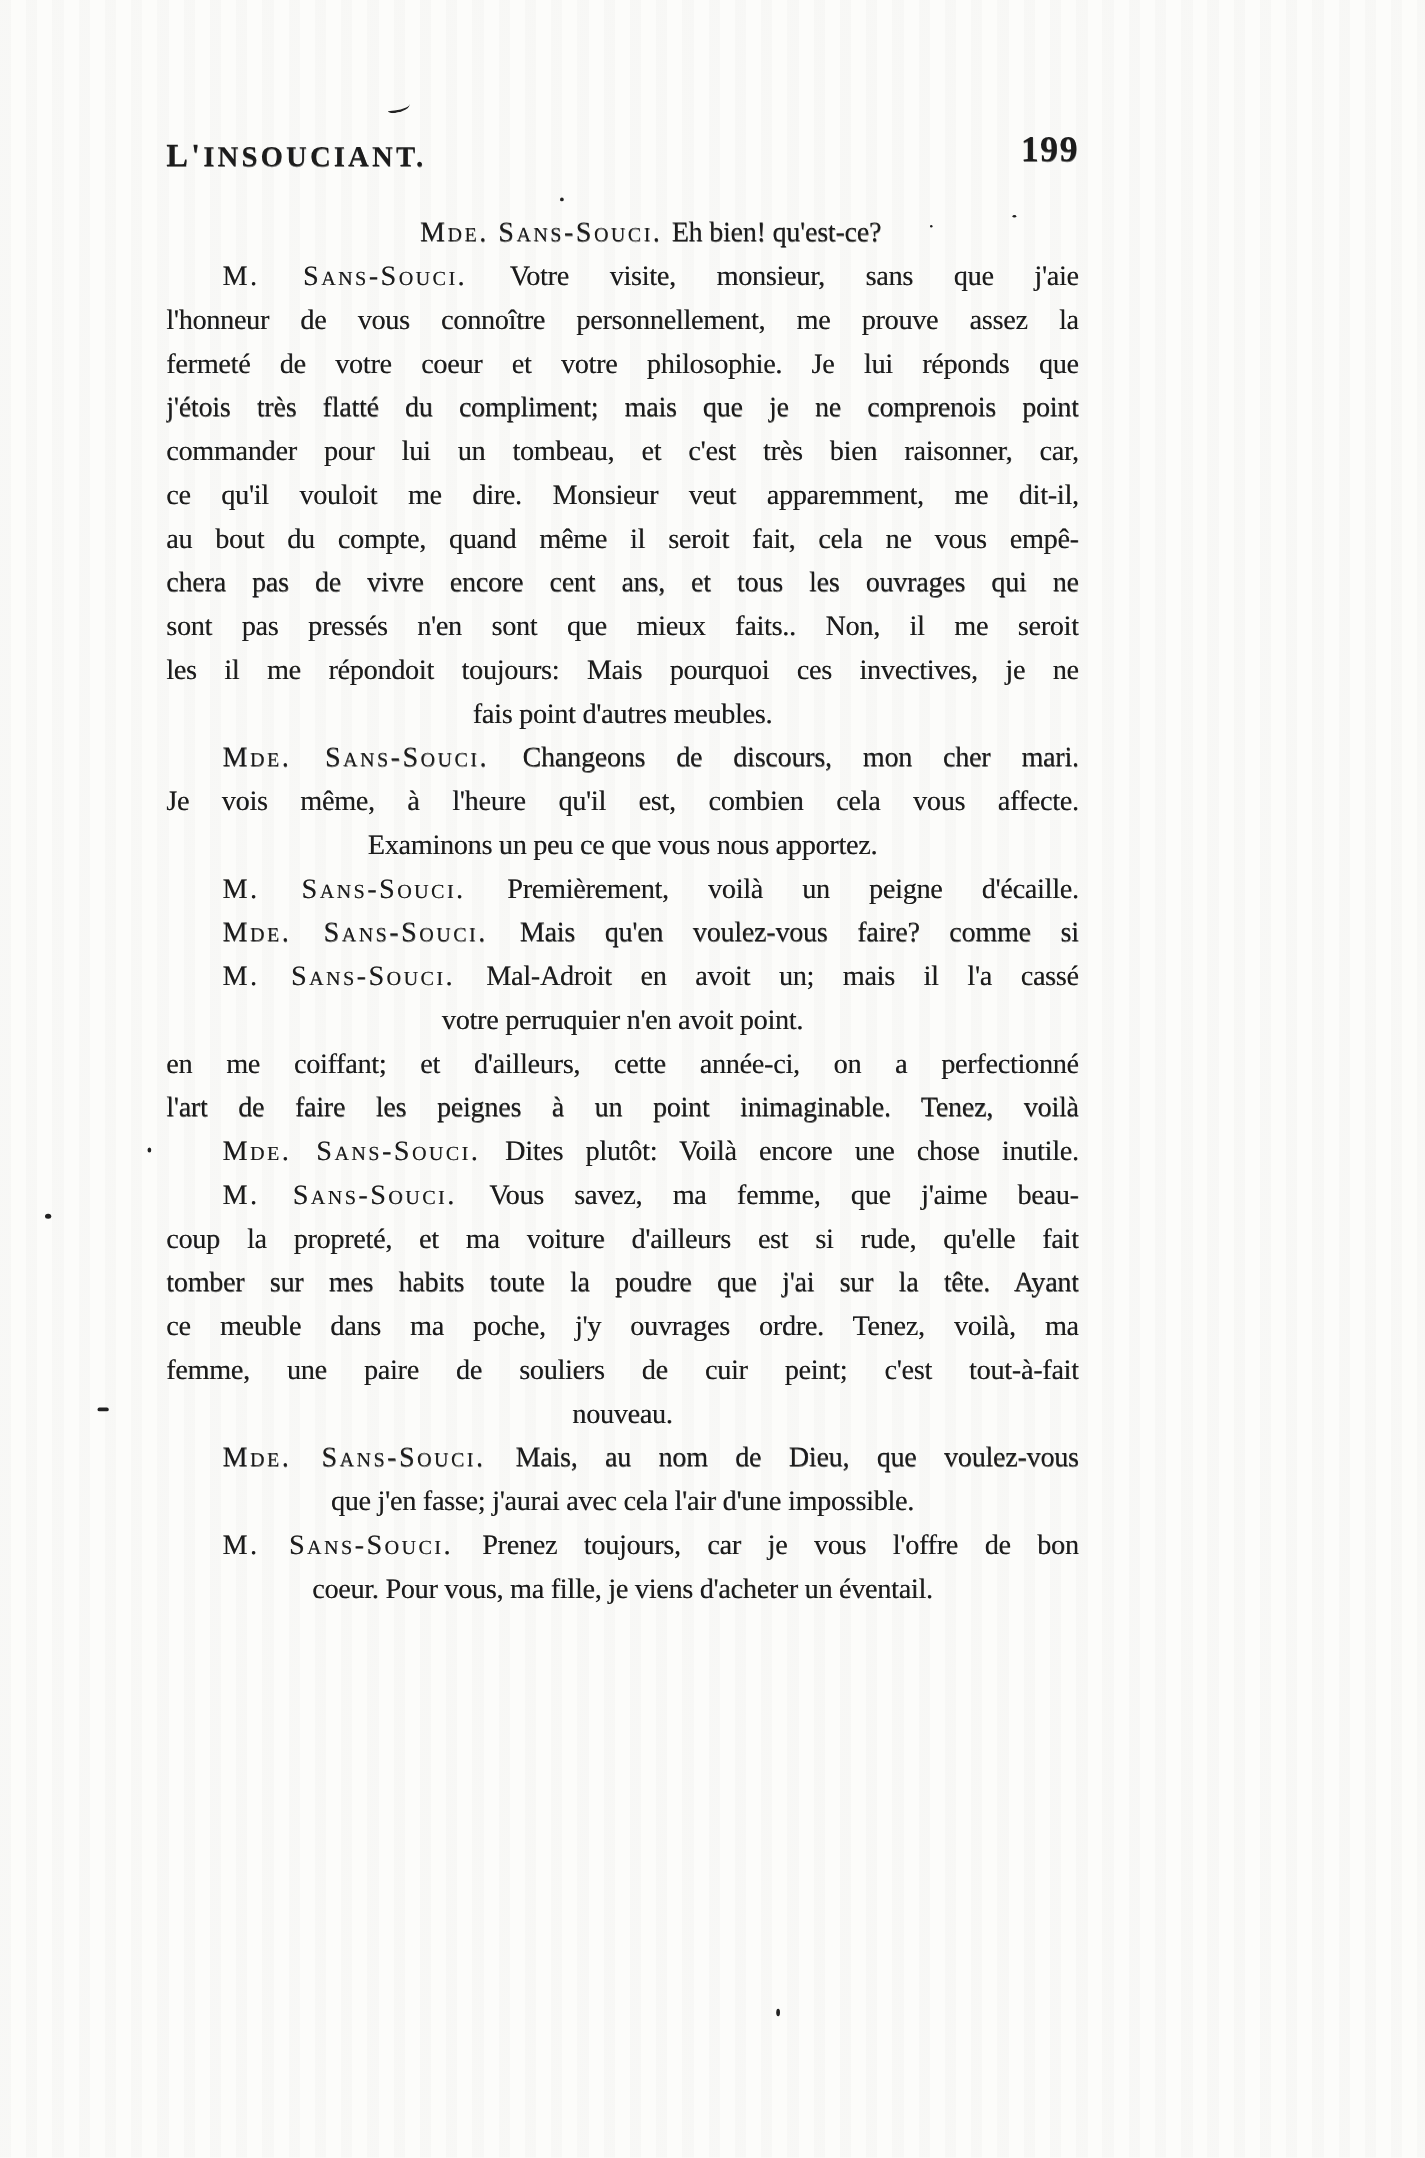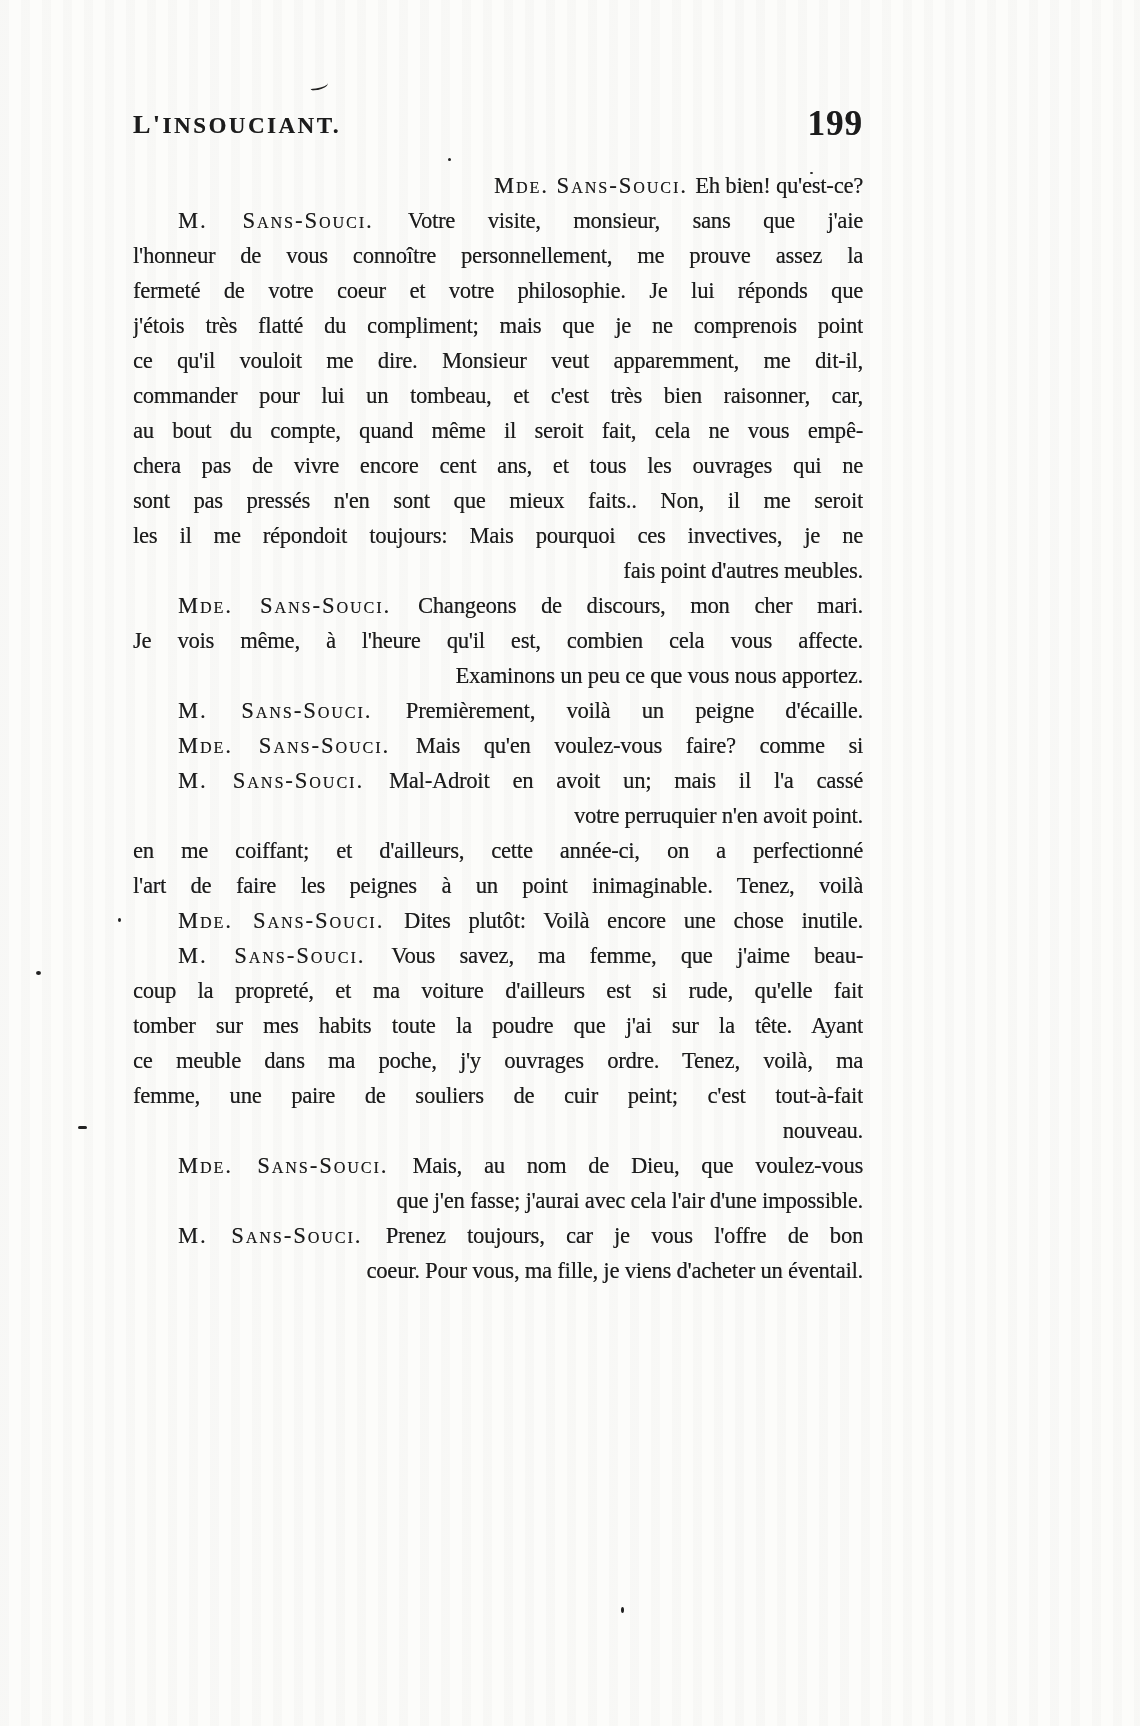--- a/index.html
+++ b/index.html
@@ -25,34 +25,34 @@
     font-variant:small-caps;
     font-weight:700;
     font-size:23px;
     letter-spacing:2.5px;
     color:var(--ink,#1c1c1c);
     text-shadow:0.2px 0.2px 0.4px rgba(20,20,20,.55);
   }
   .running-title::first-letter{font-size:26px;}
   .page-number{
     position:absolute;right:0;top:-6px;
-    font-weight:700;font-size:35px;letter-spacing:1px;
+    font-weight:700;font-size:29px;letter-spacing:1px;
     text-shadow:0.2px 0.2px 0.4px rgba(20,20,20,.55);
   }
   .text-block{
     position:absolute;top:168px;left:133px;width:730px;
     font-size:22.5px;
     letter-spacing:-0.2px;
     color:var(--ink,#1c1c1c);
     text-shadow:0.25px 0.25px 0.35px rgba(25,25,25,.6);
   }
   .line{
     height:35px;line-height:35px;overflow:hidden;
     white-space:normal;
-    text-align:right;
+    text-align:center;
   }
   .line.justify{
     text-align:justify;
     text-align-last:justify;
     word-spacing:-1px;
   }
   .line.indent{padding-left:45px;}
   .speaker{
     font-variant:small-caps;
     letter-spacing:2px;
@@ -85,22 +85,22 @@
     <div class="running-title">L'INSOUCIANT.</div>
     <div class="page-number">199</div>
   </header>
 
   <main class="text-block" id="text-block">
       <div class="line indent"><span class="speaker">Mde. Sans-Souci.</span> Eh bien! qu'est-ce?</div>
       <div class="line indent justify"><span class="speaker">M. Sans-Souci.</span> Votre visite, monsieur, sans que j'aie</div>
       <div class="line justify">l'honneur de vous connoître personnellement, me prouve assez la</div>
       <div class="line justify">fermeté de votre coeur et votre philosophie. Je lui réponds que</div>
       <div class="line justify">j'étois très flatté du compliment; mais que je ne comprenois point</div>
+      <div class="line justify">commander pour lui un tombeau, et c'est très bien raisonner, car,</div>
       <div class="line justify">ce qu'il vouloit me dire. Monsieur veut apparemment, me dit-il,</div>
-      <div class="line justify">commander pour lui un tombeau, et c'est très bien raisonner, car,</div>
       <div class="line justify">au bout du compte, quand même il seroit fait, cela ne vous empê-</div>
       <div class="line justify">chera pas de vivre encore cent ans, et tous les ouvrages qui ne</div>
       <div class="line justify">sont pas pressés n'en sont que mieux faits.. Non, il me seroit</div>
       <div class="line justify">les il me répondoit toujours: Mais pourquoi ces invectives, je ne</div>
       <div class="line">fais point d'autres meubles.</div>
       <div class="line indent justify"><span class="speaker">Mde. Sans-Souci.</span> Changeons de discours, mon cher mari.</div>
       <div class="line justify">Je vois même, à l'heure qu'il est, combien cela vous affecte.</div>
       <div class="line">Examinons un peu ce que vous nous apportez.</div>
       <div class="line indent justify"><span class="speaker">M. Sans-Souci.</span> Premièrement, voilà un peigne d'écaille.</div>
       <div class="line indent justify"><span class="speaker">Mde. Sans-Souci.</span> Mais qu'en voulez-vous faire? comme si</div>

